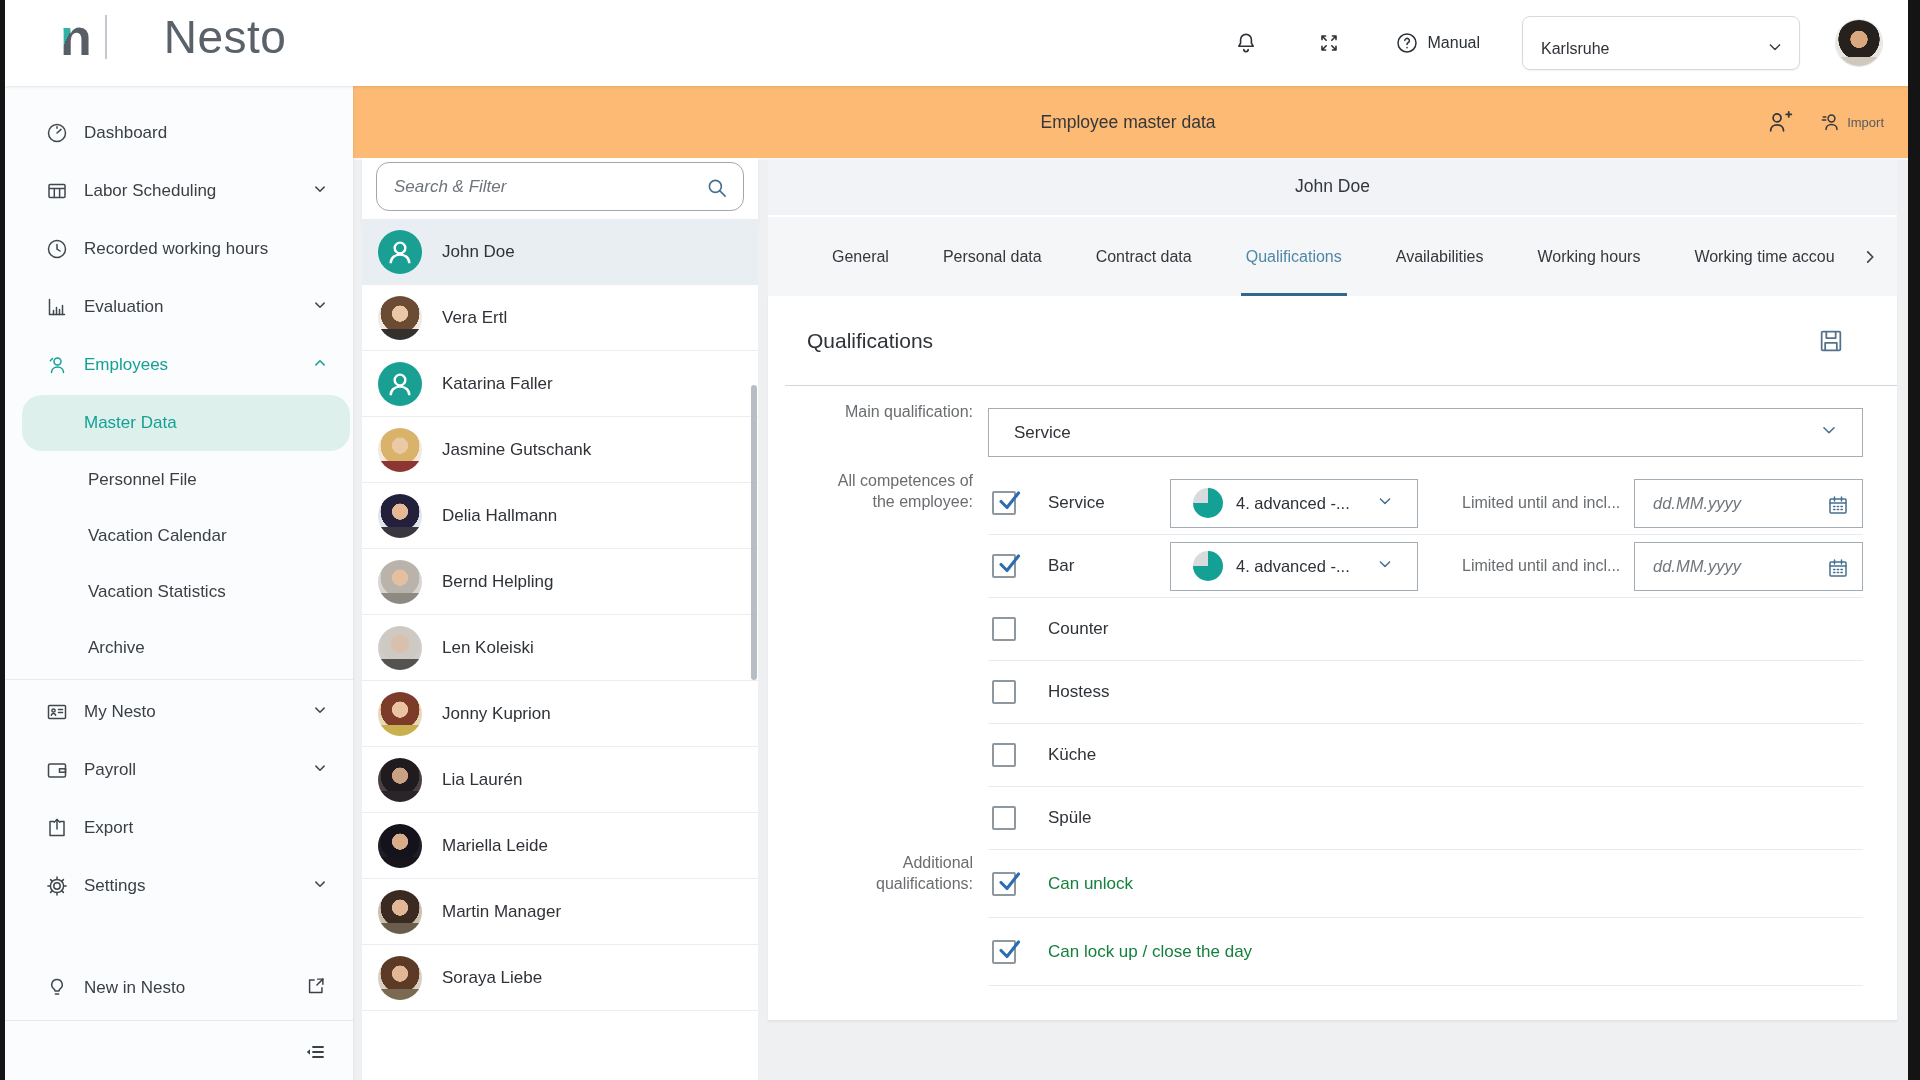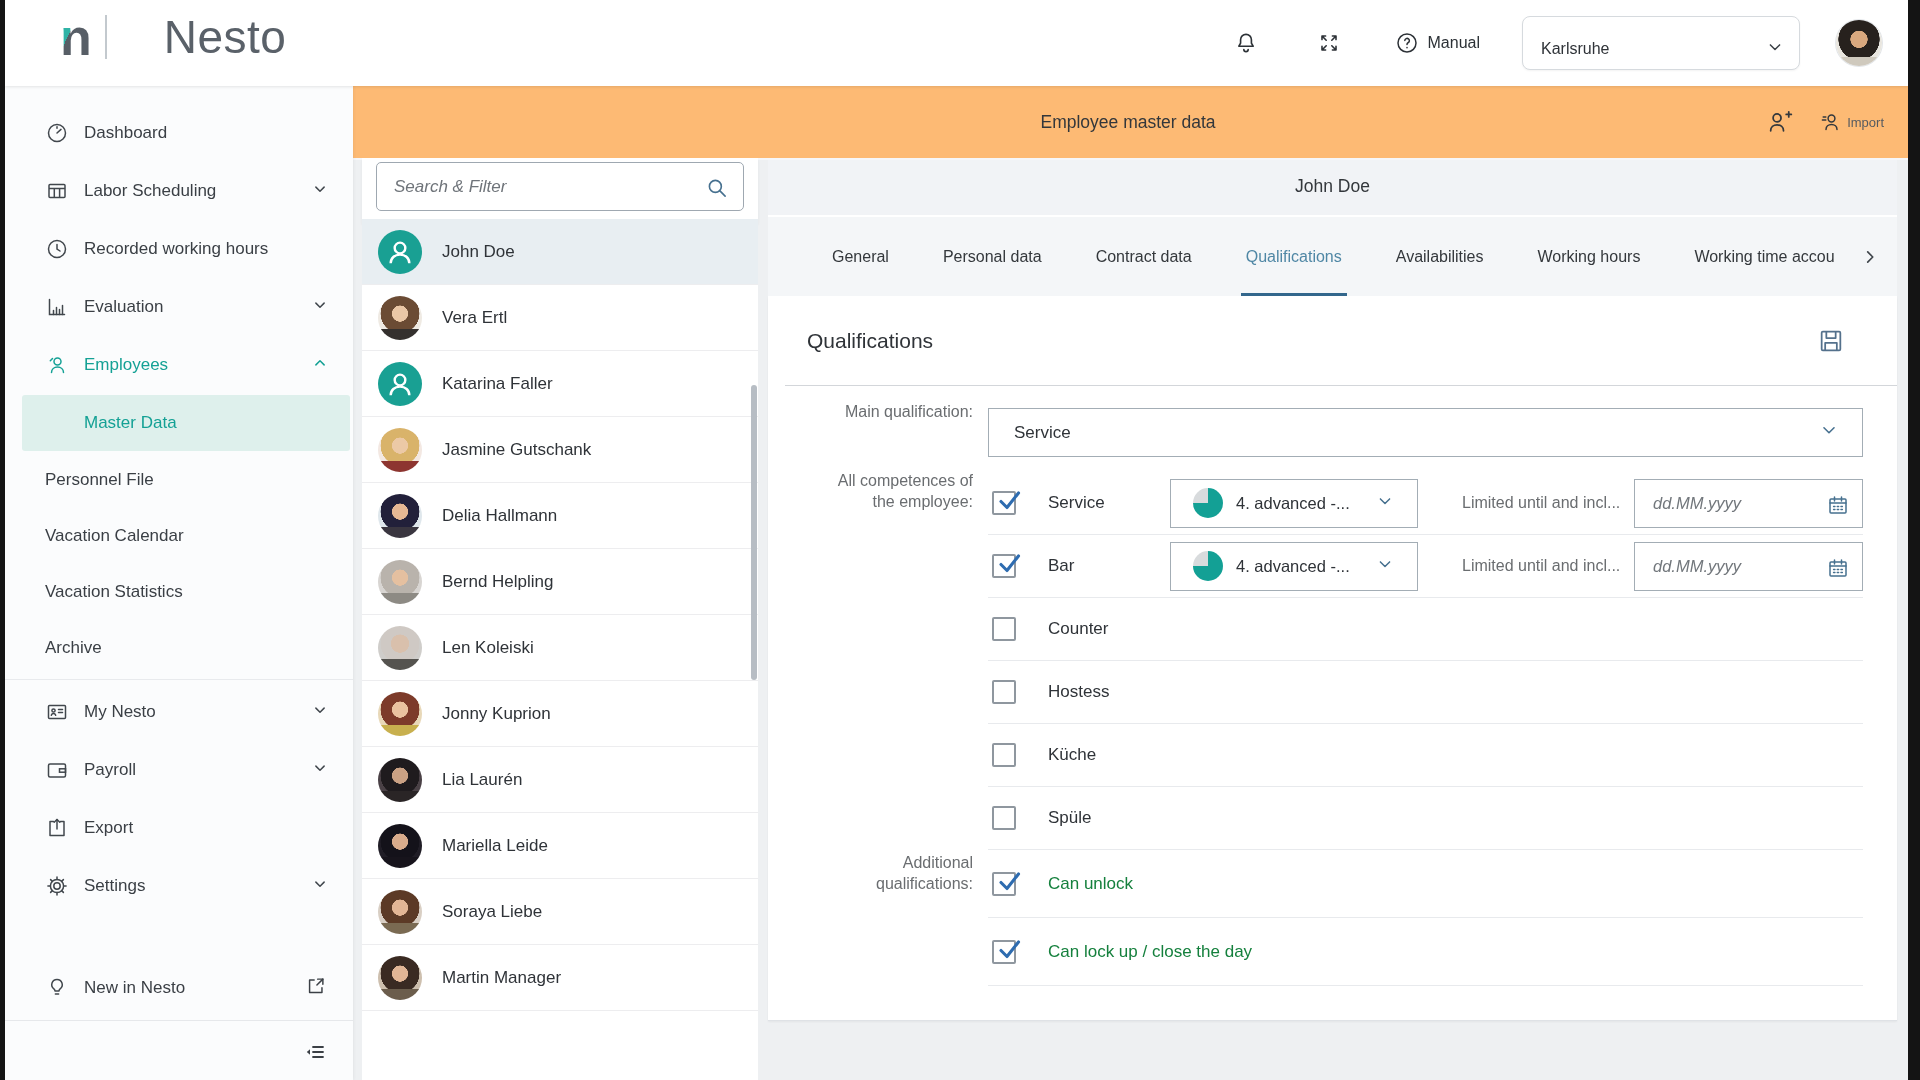--- a/index.html
+++ b/index.html
@@ -30,43 +30,43 @@
 
   
   .sidebar{position:absolute;left:0;top:86px;width:348px;bottom:0;background:#fbfcfd;
     box-shadow:1px 0 3px rgba(0,0,0,.05);z-index:5;}
   .nav{padding-top:18px;}
   .nav-item{height:58px;display:flex;align-items:center;padding:0 24px 0 40px;
     font-size:17px;color:#3a3f45;cursor:pointer;}
   .nav-item .ni{width:24px;height:24px;margin-right:15px;flex:none;color:#41474d;}
   .nav-item .chev{margin-left:auto;color:#41474d;}
   .nav-item.teal, .nav-item.teal .ni, .nav-item.teal .chev{color:#14a195;}
-  .nav-sub{height:56px;display:flex;align-items:center;padding-left:40px;font-size:17px;color:#3a3f45;cursor:pointer;}
-  .nav-sub.pill{margin:1px 3px 1px 17px;padding-left:62px;background:#def0ec;border-radius:3px;color:#14a195;}
+  .nav-sub{height:56px;display:flex;align-items:center;padding-left:83px;font-size:17px;color:#3a3f45;cursor:pointer;}
+  .nav-sub.pill{margin:1px 3px 1px 17px;padding-left:62px;background:#def0ec;border-radius:20px;color:#14a195;}
   .side-sep{height:1px;background:#e8eaed;margin:3px 0;}
   .side-new{position:absolute;top:874px;left:0;right:0;height:56px;display:flex;align-items:center;
     padding:0 26px 0 40px;font-size:17px;color:#3a3f45;cursor:pointer;}
   .side-new .ni{width:24px;height:24px;margin-right:15px;color:#41474d;}
   .side-new .ext{margin-left:auto;color:#3b4046;}
   .side-div{position:absolute;top:934px;left:0;right:0;height:1px;background:#e6e8eb;}
   .side-collapse{position:absolute;top:944px;right:26px;height:44px;display:flex;align-items:center;color:#3b4046;cursor:pointer;}
 
   
   .titlebar{position:absolute;left:343px;right:0;top:86px;height:72px;background:#fdba74;
     border-bottom:2px solid #f6f7f9;display:flex;align-items:center;justify-content:center;z-index:1;}
   .page-title{font-size:17.5px;color:#33373b;}
   .title-actions{position:absolute;right:24px;top:0;height:100%;display:flex;align-items:center;gap:26px;}
   .t-act{display:flex;align-items:center;color:#33383d;cursor:pointer;}
   .t-act .lab{font-size:13px;color:#565b60;margin-left:3px;}
 
   
   .listpanel{position:absolute;left:357px;top:158px;width:396px;bottom:0;background:#fff;z-index:2;}
   .search-wrap{position:relative;height:60px;padding:4px 14px 0;border-bottom:1px solid #e3e6e9;
     box-shadow:0 2px 3px rgba(0,0,0,.05);}
-  .search-input{width:100%;height:49px;box-sizing:border-box;border:1px solid #9fa8b1;border-radius:5px;
+  .search-input{width:100%;height:49px;box-sizing:border-box;border:1px solid #9fa8b1;border-radius:13px;
     padding:0 46px 0 17px;font-family:"Liberation Sans",sans-serif;font-style:italic;font-size:17px;
     color:#32363a;background:#fff;outline:none;}
   .search-input::placeholder{color:#6f747a;font-style:italic;}
   .search-ic{position:absolute;right:28px;top:17px;color:#46708f;pointer-events:none;}
   .rows{position:absolute;top:61px;left:0;right:0;bottom:0;overflow:hidden;}
   .erow{height:66px;box-sizing:border-box;display:flex;align-items:center;padding:0 16px;
     border-bottom:1px solid #ededef;background:#fff;cursor:pointer;}
   .erow.selected{background:#e8eef2;}
   .av{width:44px;height:44px;border-radius:50%;margin-right:20px;flex:none;position:relative;overflow:hidden;background:#ccc;}
   .av svg{display:none;position:absolute;left:6px;top:6px;}
@@ -384,26 +384,26 @@
       </div>
       <div class="erow">
         <span class="av" data-avatar="p7"></span>
         <span class="ename">Lia Laurén</span>
       </div>
       <div class="erow">
         <span class="av" data-avatar="p8"></span>
         <span class="ename">Mariella Leide</span>
       </div>
       <div class="erow">
+        <span class="av" data-avatar="p11"></span>
+        <span class="ename">Martin Manager</span>
+      </div>
+      <div class="erow">
         <span class="av" data-avatar="p10"></span>
         <span class="ename">Soraya Liebe</span>
-      </div>
-      <div class="erow">
-        <span class="av" data-avatar="p11"></span>
-        <span class="ename">Martin Manager</span>
       </div>
     </div>
     <div class="list-scroll"></div>
   </section>
 
   <section class="detail">
     <div class="namebar">
       <span>John Doe</span>
     </div>
     <div class="tabs">

